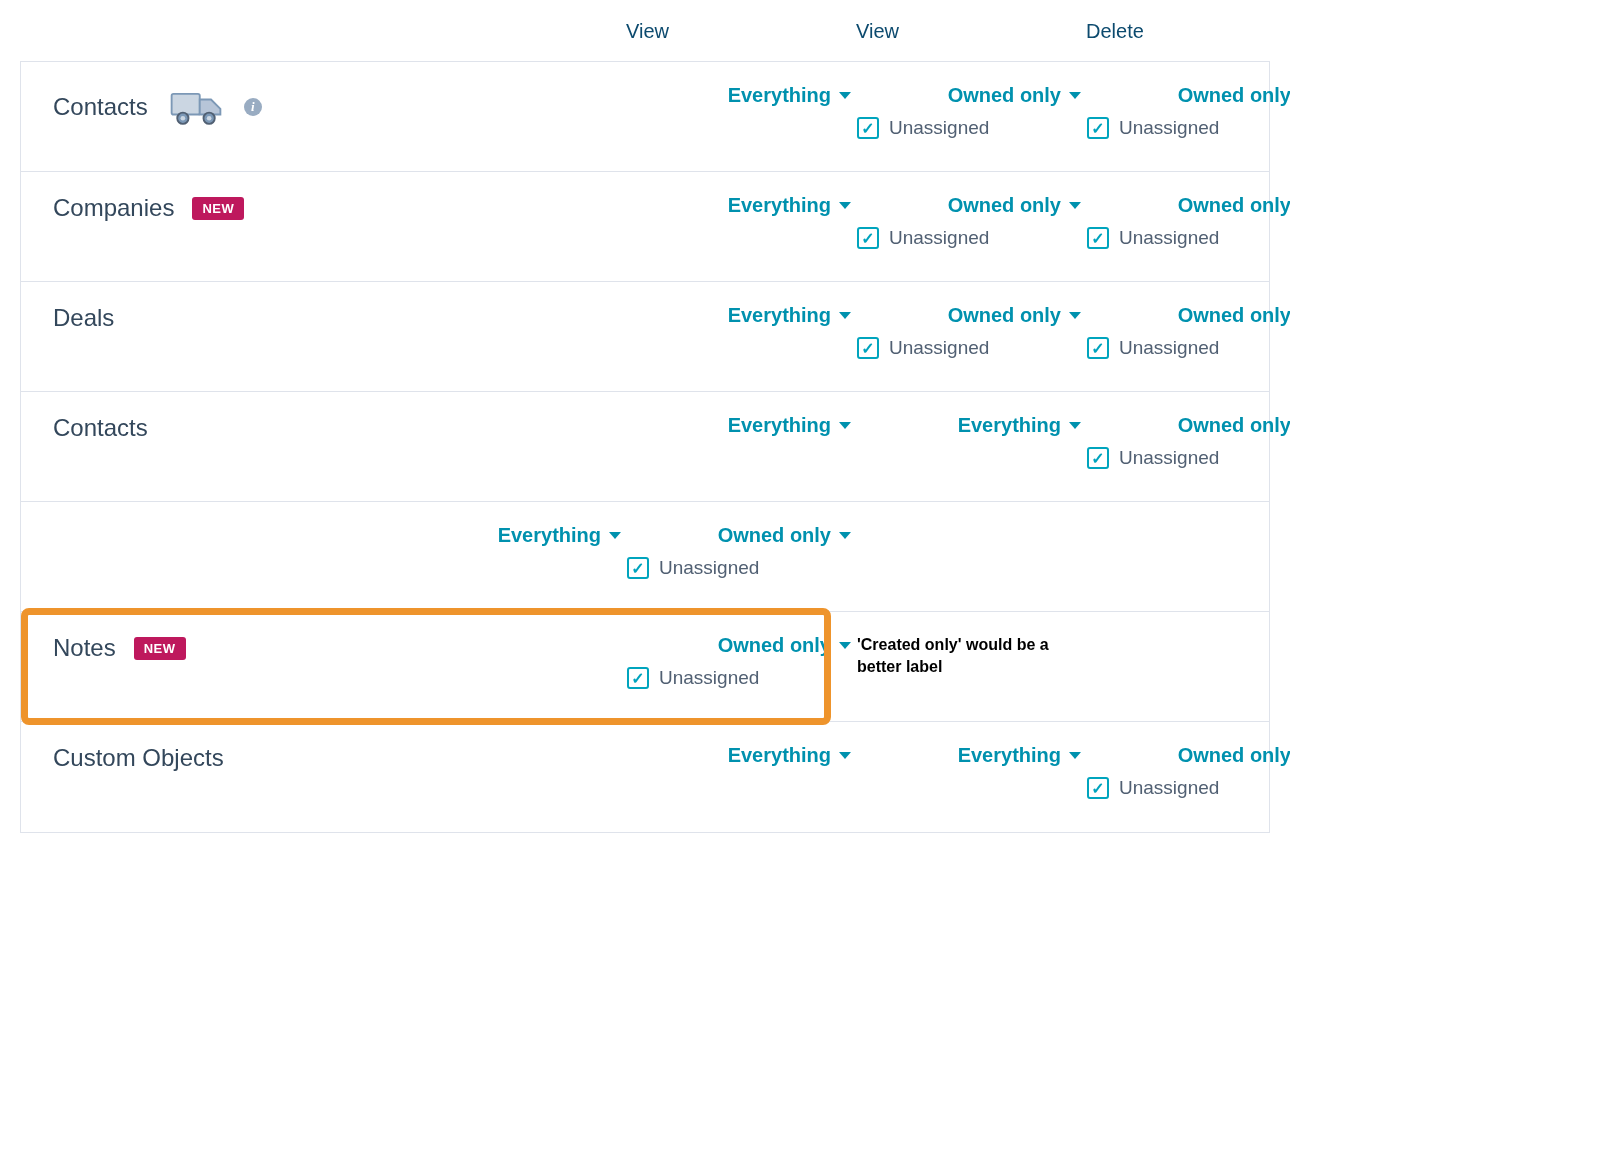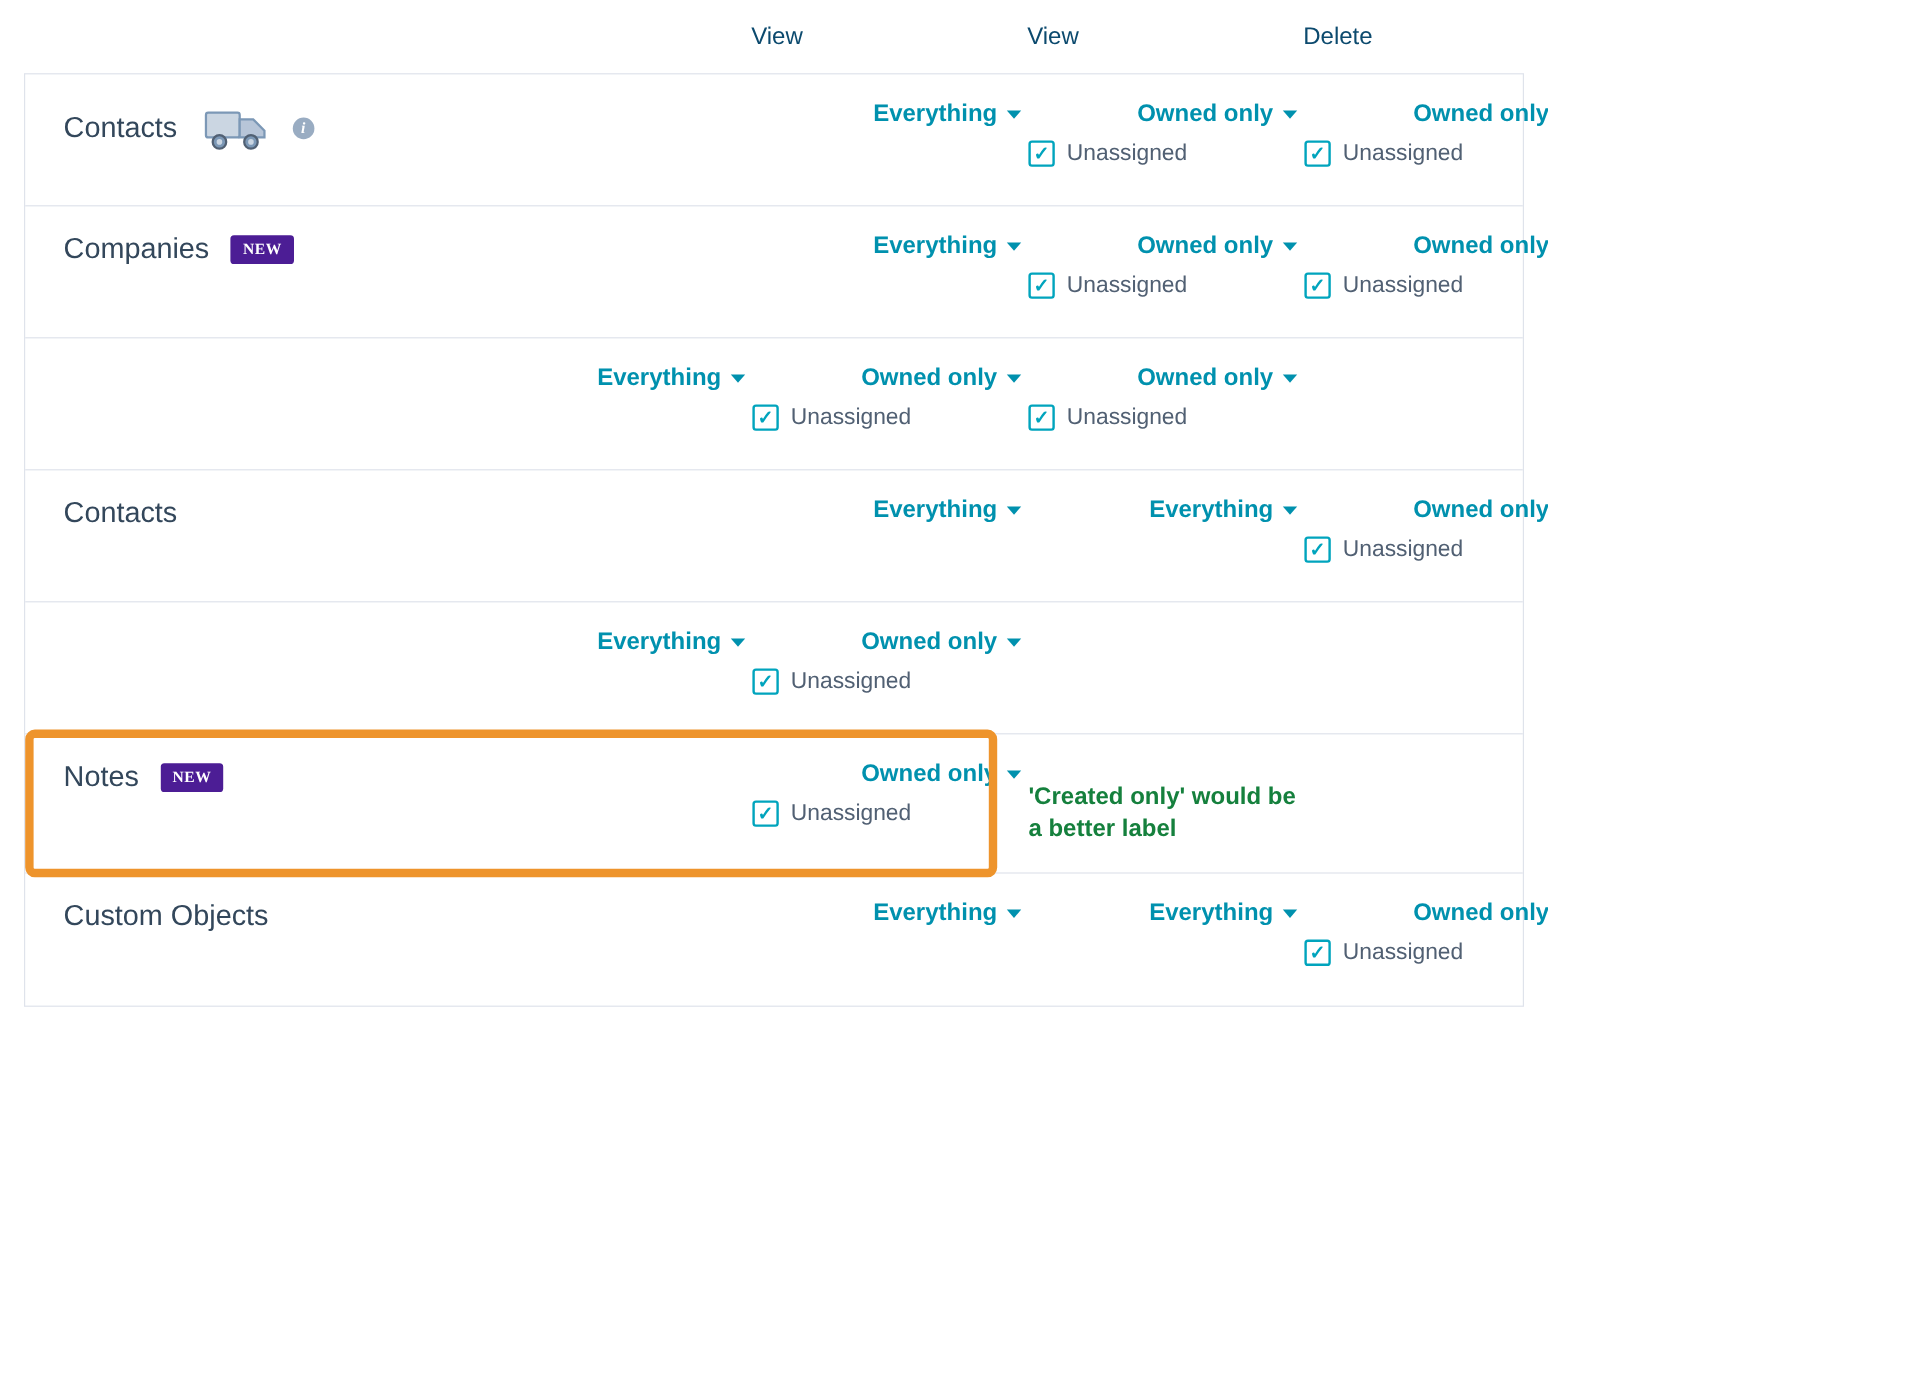--- a/index.html
+++ b/index.html
@@ -39,28 +39,27 @@
   .row:last-child { border-bottom: none; }
   .label-cell {
     display: flex;
     align-items: center;
     gap: 18px;
     padding-left: 32px;
     font-size: 24px;
     color: #33475b;
   }
   .badge-new {
-    background: #4c1d95;
+    background: #be185d;
     color: #fff;
     font-size: 13px;
     font-weight: 700;
     letter-spacing: 0.5px;
     padding: 4px 10px;
     border-radius: 3px;
-    font-family: Liberation Serif, serif;
   }
   .perm-cell {
     padding-left: 6px;
     display: flex;
     flex-direction: column;
     gap: 10px;
   }
   .dropdown {
     display: inline-flex;
     align-items: center;
@@ -107,26 +106,25 @@
   .highlight-box {
     position: absolute;
     top: -4px; left: 0;
     width: 810px;
     height: calc(100% + 8px);
     border: 7px solid #ee942c;
     border-radius: 8px;
     pointer-events: none;
   }
   .annotation {
-    color: #15803d;
-    font-size: 20px;
+    color: #000000;
+    font-size: 16px;
     font-weight: 700;
     line-height: 1.35;
     padding-left: 6px;
-    margin-top: 17px;
   }
 </style>
 </head>
 <body>
 
 <div class="table">
   <div class="header-row">
     <div></div>
     <div class="col-header">View</div>
     <div class="col-header">View</div>
@@ -201,20 +199,23 @@
     <span>Owned only</span>
     <span class="caret"></span>
   </span>
           <span class="checkbox-line">
     <span class="checkbox">✓</span>
     <span>Unassigned</span>
   </span>
         </div>
       </div>
       <div class="row">
+        <div class="label-cell">
+    <span>Deals</span>
+        </div>
         <div class="perm-cell">
           <span class="dropdown">
     <span>Everything</span>
     <span class="caret"></span>
   </span>
         </div>
         <div class="perm-cell">
           <span class="dropdown">
     <span>Owned only</span>
     <span class="caret"></span>

